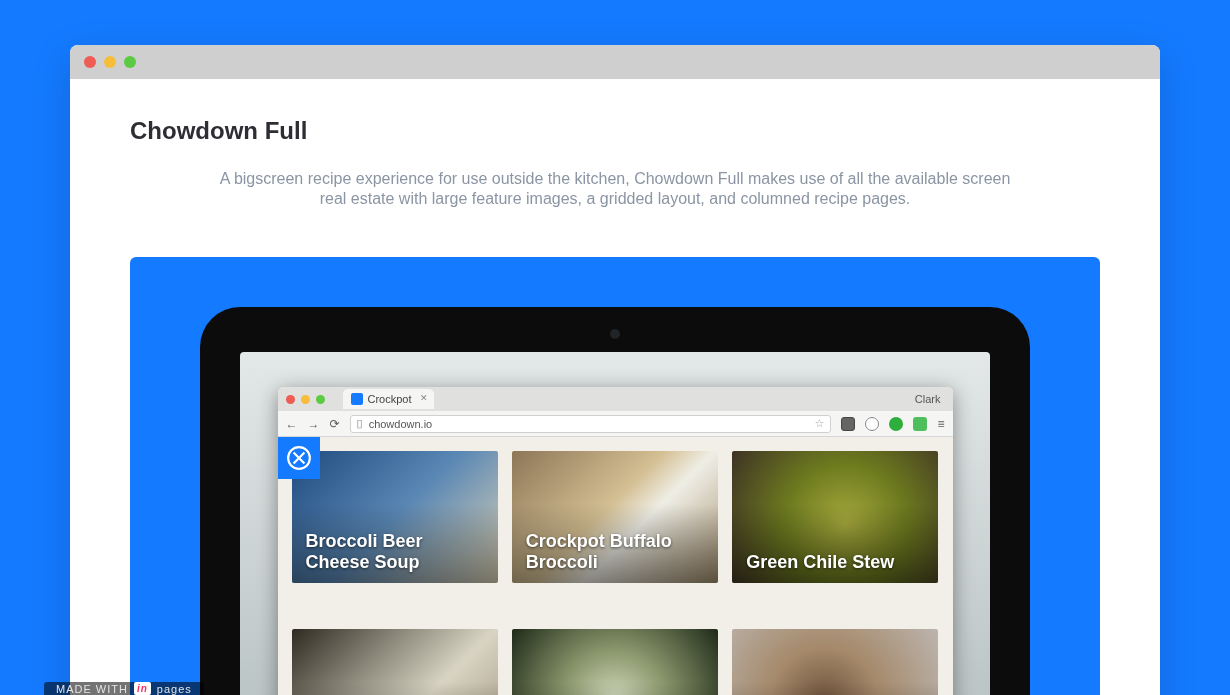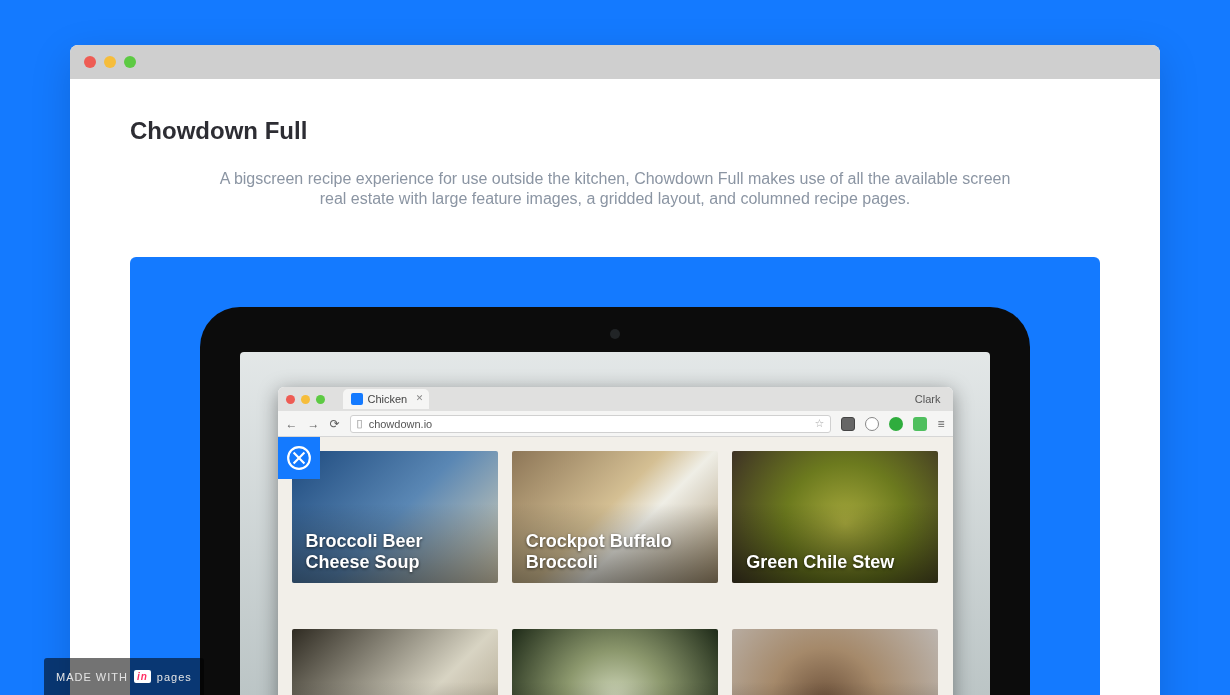--- a/index.html
+++ b/index.html
@@ -223,21 +223,21 @@
   .t6 { background: radial-gradient(circle at 45% 55%, #6e523b 0%, #a5896a 40%, #bcb5af 100%); }
   
   .inv-badge {
     position: fixed;
     left: 44px;
     bottom: 0;
     background: rgba(0,0,0,0.55);
     color: #e4e4e4;
     font-size: 11px;
     letter-spacing: 1px;
-    padding: 12px 12px;
+    padding: 0 12px;
     display: flex;
     align-items: center;
     gap: 6px;
     border-radius: 3px 3px 0 0;
   }
   .inv-badge .inv-logo {
     background: #fff;
     color: #ff2e63;
     font-weight: 700;
     border-radius: 2px;
@@ -266,21 +266,21 @@
           <div class="camera"></div>
           <div class="desktop">
 
             <div class="chrome-window">
               <div class="chrome-top">
                 <span class="cw-dot tb-red"></span>
                 <span class="cw-dot tb-yellow"></span>
                 <span class="cw-dot tb-green"></span>
                 <div class="chrome-tab">
                   <span class="favicon"></span>
-                  <span>Chicken</span>
+                  <span>Crockpot</span>
                   <span class="tab-close">✕</span>
                 </div>
                 <span class="chrome-user">Clark</span>
               </div>
               <div class="chrome-addr">
                 <span class="nav-icon">←</span>
                 <span class="nav-icon">→</span>
                 <span class="nav-icon">⟳</span>
                 <div class="addr-field">
                   <span style="color:#888;">▯</span>

